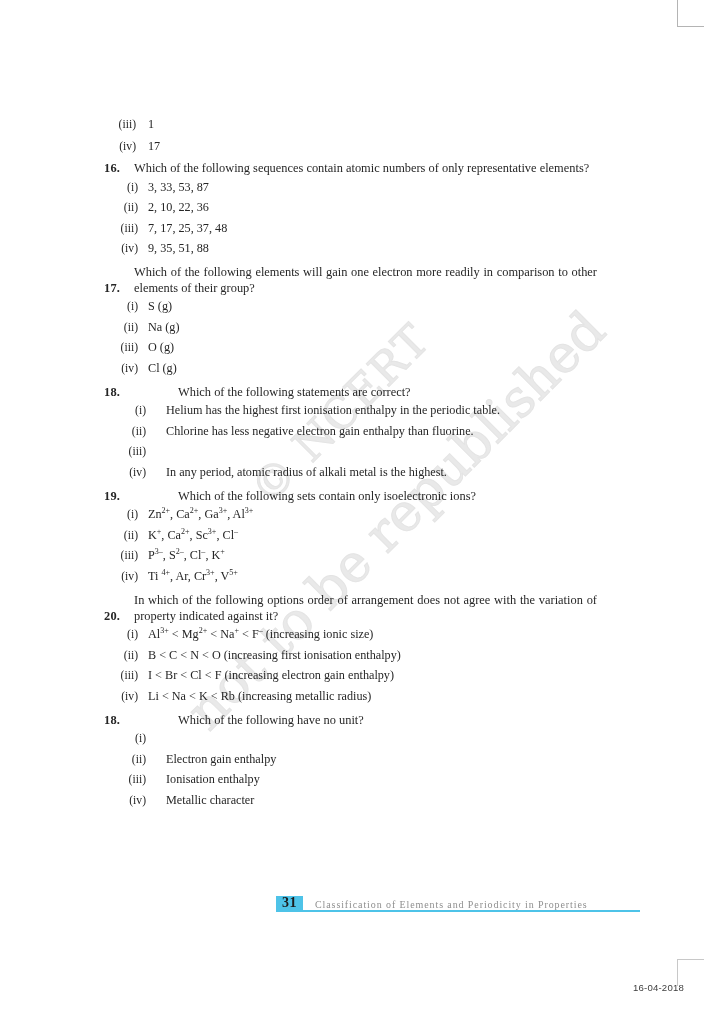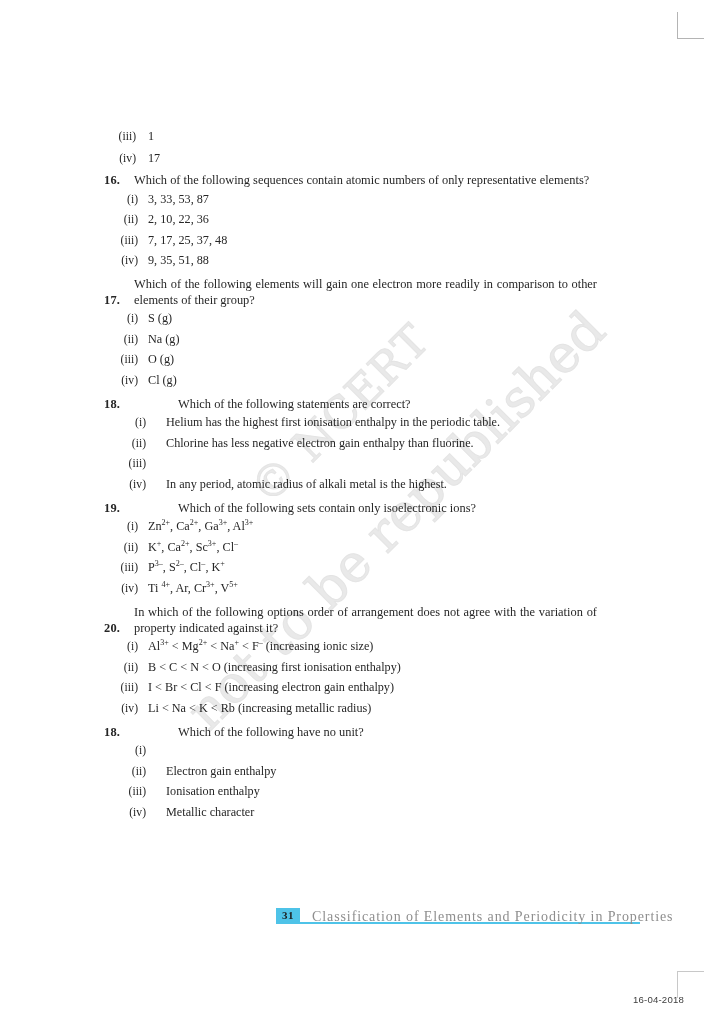--- a/index.html
+++ b/index.html
@@ -65,21 +65,21 @@
     font-size: 52px;
     transform: rotate(-45deg);
     transform-origin: left center;
     letter-spacing: 0px;
   }
 
   
   .page {
     position: absolute;
     left: 0;
-    top: 16px;
+    top: 4px;
     width: 724px;
     height: 976px;
     z-index: 2;
   }
   .content {
     position: absolute;
     left: 104px;
     top: 110px;
     width: 493px;
   }
@@ -172,29 +172,29 @@
     left: 276px;
     top: 906px;
     width: 364px;
     height: 2px;
     background: #49bfe4;
   }
   .page-num-box {
     background: #4ec3e8;
     color: #1c1c1c;
     font-weight: bold;
-    font-size: 11px;
+    font-size: 14px;
     padding: 1px 6px 2px 6px;
     line-height: 12px;
     letter-spacing: 0.5px;
   }
   .footer-title {
     margin-left: 12px;
     color: #8e8e8e;
-    font-size: 14px;
+    font-size: 10px;
     letter-spacing: 0.9px;
     line-height: 13px;
     white-space: nowrap;
   }
 
   
   .datestamp {
     position: absolute;
     right: 40px;
     top: 978px;

